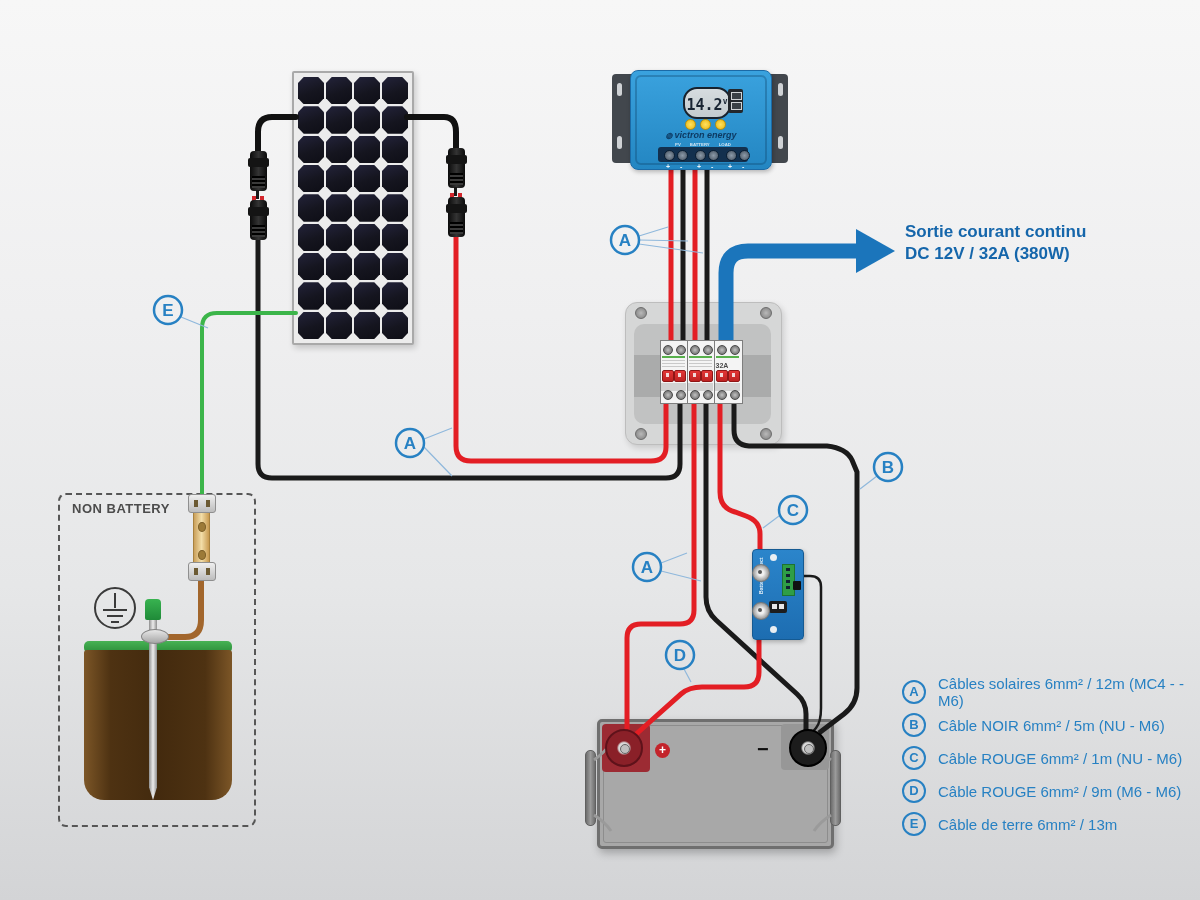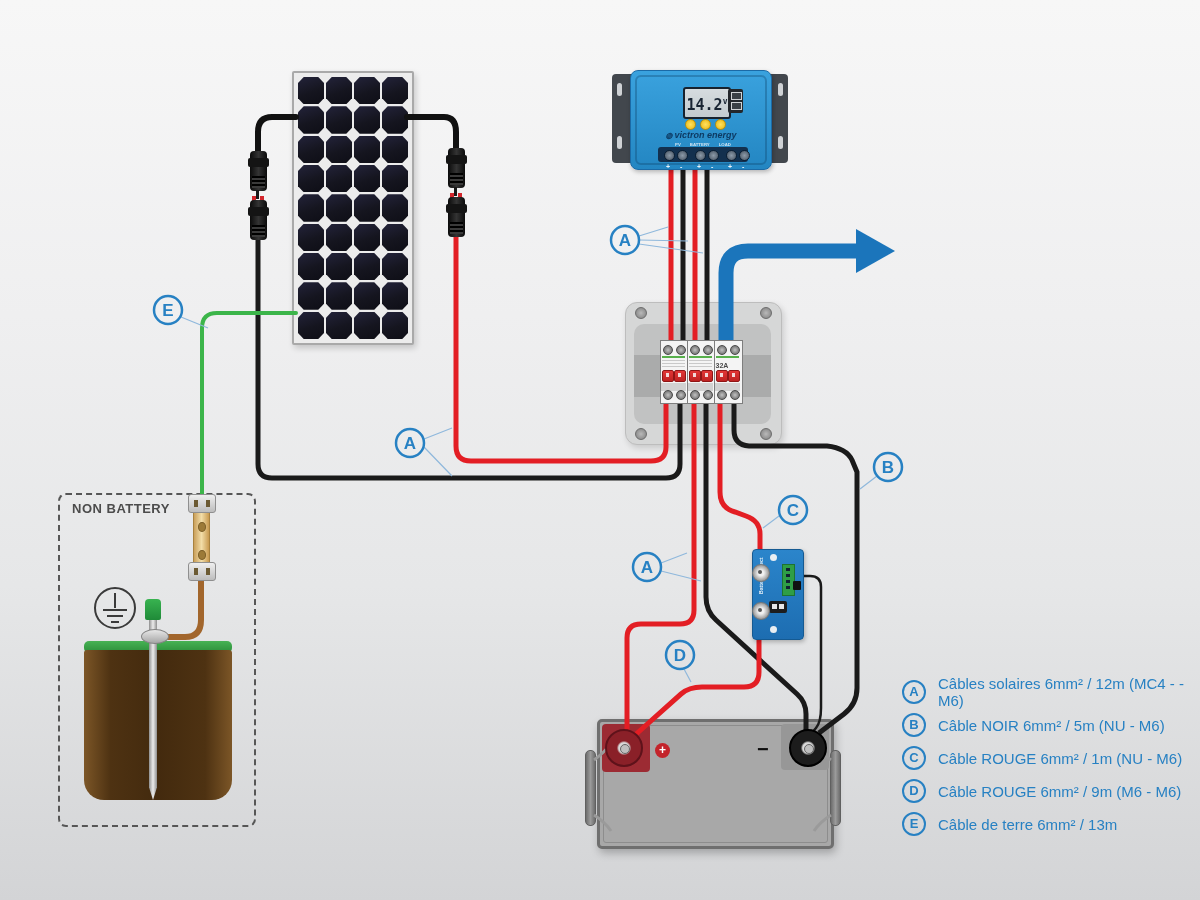--- a/index.html
+++ b/index.html
@@ -26,21 +26,21 @@
     background:repeating-linear-gradient(180deg,#000 0 2px,#3a3a3a 2px 4px);}
   .pin{position:absolute;background:#1a1a1a;}
   .pin-red{position:absolute;background:#d3262c;}
   
   .ctrl-bracket{left:612px;top:74px;width:176px;height:89px;background:#42474d;border-radius:4px;}
   .slot{position:absolute;width:5px;height:13px;background:#cfd2d5;border-radius:3px;}
   .ctrl-body{left:630px;top:70px;width:140px;height:98px;background:linear-gradient(180deg,#3aa2de,#2386c2);
     border:1px solid #1b6aa6;border-radius:8px;box-shadow:1px 2px 4px rgba(0,0,0,.25);}
   .ctrl-inner{position:absolute;inset:4px;border:2px solid rgba(13,70,110,.35);border-radius:6px;}
   .lcd{position:absolute;left:52px;top:16px;width:44px;height:28px;background:linear-gradient(#d6dcdf,#c3cbcf);
-    border:2px solid #17222e;border-radius:3px;color:#192533;text-align:center;
+    border:2px solid #17222e;border-radius:14px;color:#192533;text-align:center;
     font:bold 15px/26px "DejaVu Sans Mono",monospace;}
   .lcd sup{font-size:8px;vertical-align:super;}
   .usb{position:absolute;left:97px;top:18px;width:15px;height:24px;background:#23272c;border-radius:2px;}
   .usb:before,.usb:after{content:"";position:absolute;left:3px;width:9px;height:6px;border:1px solid #cfd3d6;background:#3a4046;}
   .usb:before{top:3px;} .usb:after{top:13px;}
   .led{position:absolute;top:48px;width:9px;height:9px;border-radius:50%;background:radial-gradient(#ffe15e,#e9b713);border:1px solid #b78f0d;}
   .brand{position:absolute;left:0;top:59px;width:140px;text-align:center;
     font:italic bold 9px "Liberation Sans",sans-serif;color:#0d3a63;}
   .brand:before{content:"◍ ";font-size:8px;}
   .tstrip{position:absolute;left:27px;top:76px;width:90px;height:15px;background:#13304e;border-radius:3px;}
@@ -363,20 +363,24 @@
     </g>
     <text class="callout-letter" x="625" y="246">A</text>
     <text class="callout-letter" x="410" y="449">A</text>
     <text class="callout-letter" x="647" y="573">A</text>
     <text class="callout-letter" x="888" y="473">B</text>
     <text class="callout-letter" x="793" y="516">C</text>
     <text class="callout-letter" x="680" y="661">D</text>
     <text class="callout-letter" x="168" y="316">E</text>
   </svg>
 
+  <div class="abs outlabel z5">
+    <div>Sortie courant continu</div>
+    <div>DC 12V / 32A (380W)</div>
+  </div>
 
   <div class="abs legend z5">
     <div class="lrow">
       <div class="lcircle">A</div>
       <div class="ltext">Câbles solaires 6mm² / 12m (MC4 - - M6)</div>
     </div>
     <div class="lrow">
       <div class="lcircle">B</div>
       <div class="ltext">Câble NOIR 6mm² / 5m (NU - M6)</div>
     </div>

